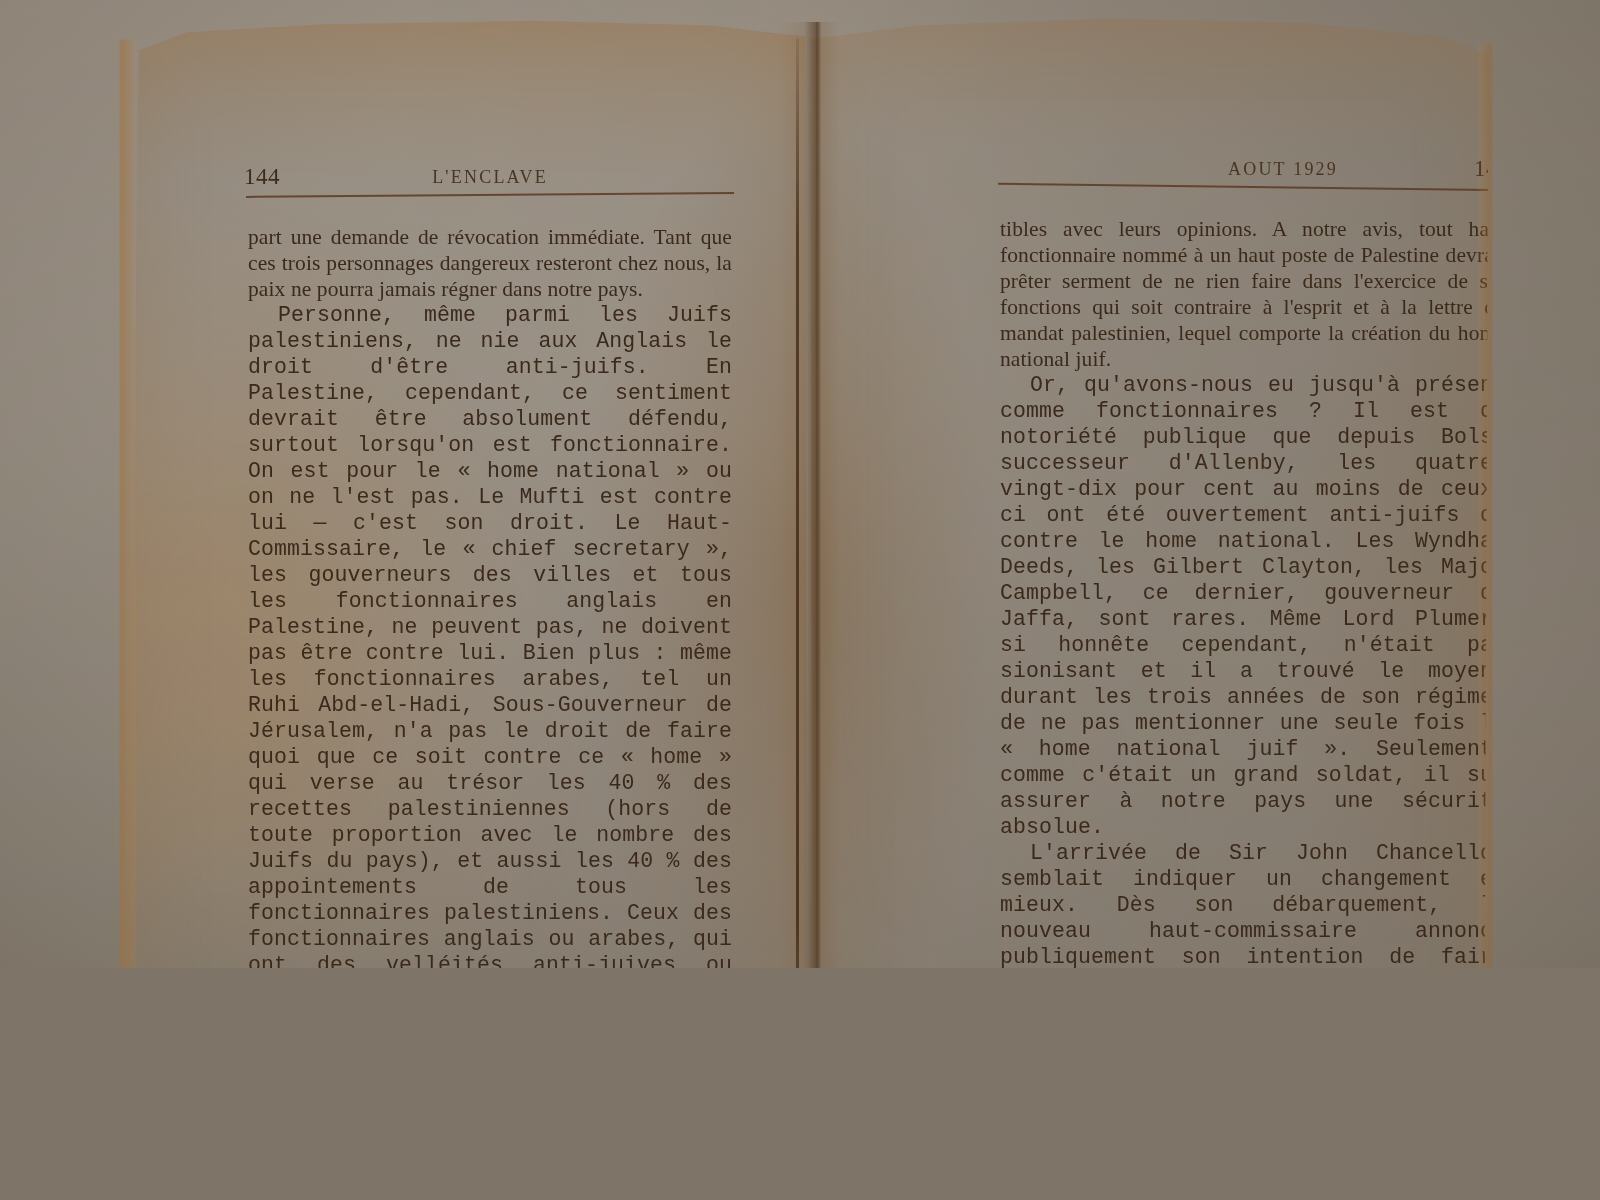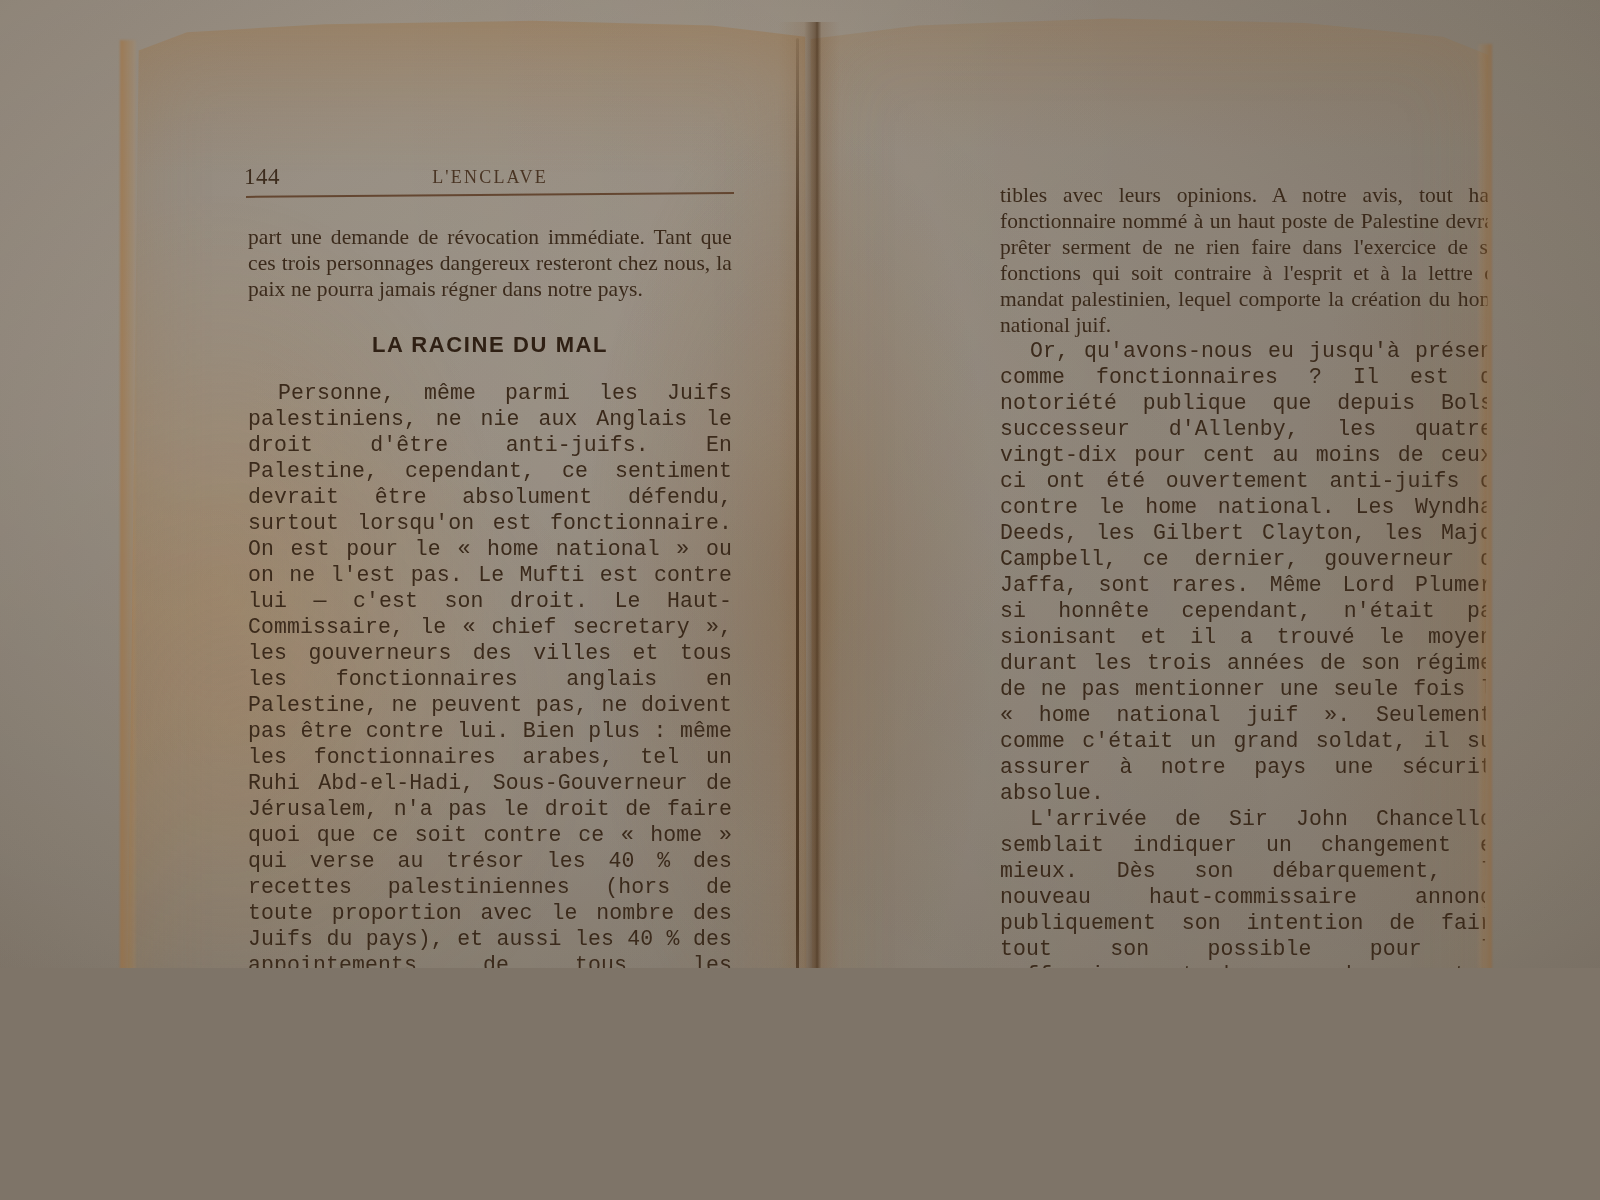--- a/index.html
+++ b/index.html
@@ -276,32 +276,36 @@
 
         <div class="running-head">
           <div class="folio folio-left">144</div>
           <div class="head-title">L'ENCLAVE</div>
           <div class="head-rule"></div>
         </div>
 
         <div class="body">
           <p>part une demande de révocation immédiate. Tant que ces trois personnages dangereux resteront chez nous, la paix ne pourra jamais régner dans notre pays.</p>
 
-          <div class="section-title">LA RACINE DU MAL</div>
 
           <p class="indent">Personne, même parmi les Juifs palestiniens, ne nie aux Anglais le droit d'être anti-juifs. En Palestine, cependant, ce sentiment devrait être absolument défendu, surtout lorsqu'on est fonctionnaire. On est pour le « home national » ou on ne l'est pas. Le Mufti est contre lui — c'est son droit. Le Haut-Commissaire, le « chief secretary », les gouverneurs des villes et tous les fonctionnaires anglais en Palestine, ne peuvent pas, ne doivent pas être contre lui. Bien plus : même les fonctionnaires arabes, tel un Ruhi Abd-el-Hadi, Sous-Gouverneur de Jérusalem, n'a pas le droit de faire quoi que ce soit contre ce « home » qui verse au trésor les 40 % des recettes palestiniennes (hors de toute proportion avec le nombre des Juifs du pays), et aussi les 40 % des appointements de tous les fonctionnaires palestiniens. Ceux des fonctionnaires anglais ou arabes, qui ont des velléités anti-juives ou anti-sionistes, n'ont qu'à quitter des postes qui leur imposent des devoirs incompa-</p>
         </div>
       </div>
     </div>
 
     <div class="page page-right">
       <div class="page-right-shade"></div>
 
       <div class="text-col col-right blur-soft2">
 
+        <div class="running-head">
+          <div class="head-title shift-right">AOUT 1929</div>
+          <div class="folio folio-right">145</div>
+          <div class="head-rule rule-right"></div>
+        </div>
 
         <div class="body">
           <p>tibles avec leurs opinions. A notre avis, tout haut fonctionnaire nommé à un haut poste de Palestine devrait prêter serment de ne rien faire dans l'exercice de ses fonctions qui soit contraire à l'esprit et à la lettre du mandat palestinien, lequel comporte la création du home national juif.</p>
           <p class="indent">Or, qu'avons-nous eu jusqu'à présent comme fonctionnaires ? Il est de notoriété publique que depuis Bols, successeur d'Allenby, les quatre-vingt-dix pour cent au moins de ceux-ci ont été ouvertement anti-juifs ou contre le home national. Les Wyndham Deeds, les Gilbert Clayton, les Major Campbell, ce dernier, gouverneur de Jaffa, sont rares. Même Lord Plumer, si honnête cependant, n'était pas sionisant et il a trouvé le moyen, durant les trois années de son régime, de ne pas mentionner une seule fois le « home national juif ». Seulement, comme c'était un grand soldat, il sut assurer à notre pays une sécurité absolue.</p>
           <p class="indent">L'arrivée de Sir John Chancellor semblait indiquer un changement en mieux. Dès son débarquement, le nouveau haut-commissaire annonça publiquement son intention de faire tout son possible pour le raffermissement de ce « home » tant vanté, mais auquel le Gouvernement central, n'avait cependant pas consenti</p>
         </div>
       </div>
 
       <div class="footer-line">
         <div class="sig-title">L'ENCLAVE</div>

